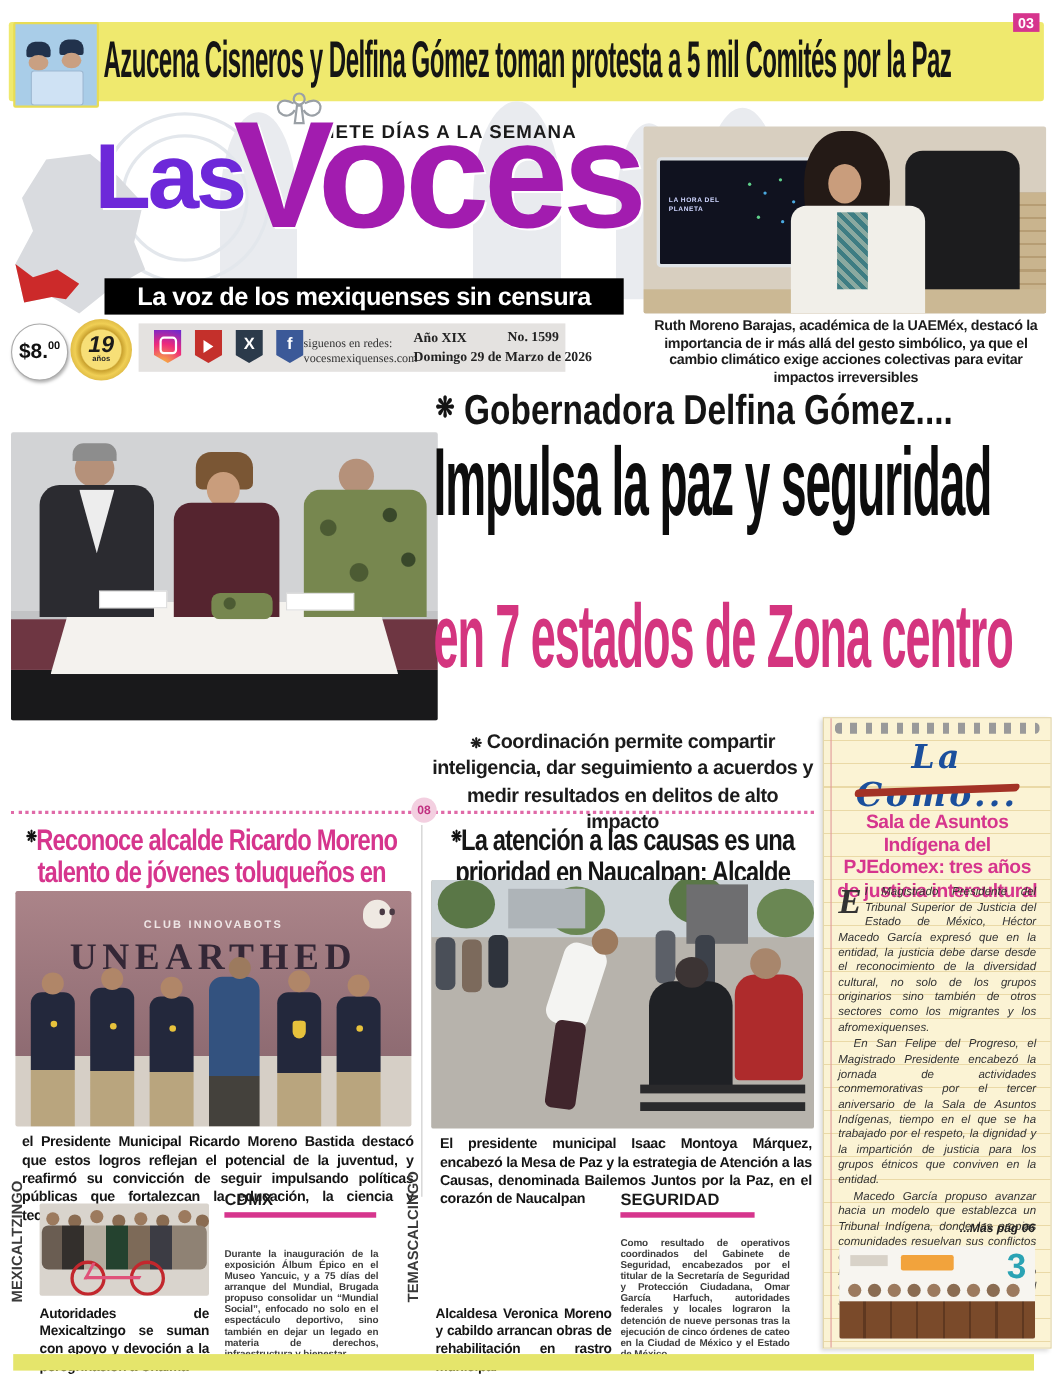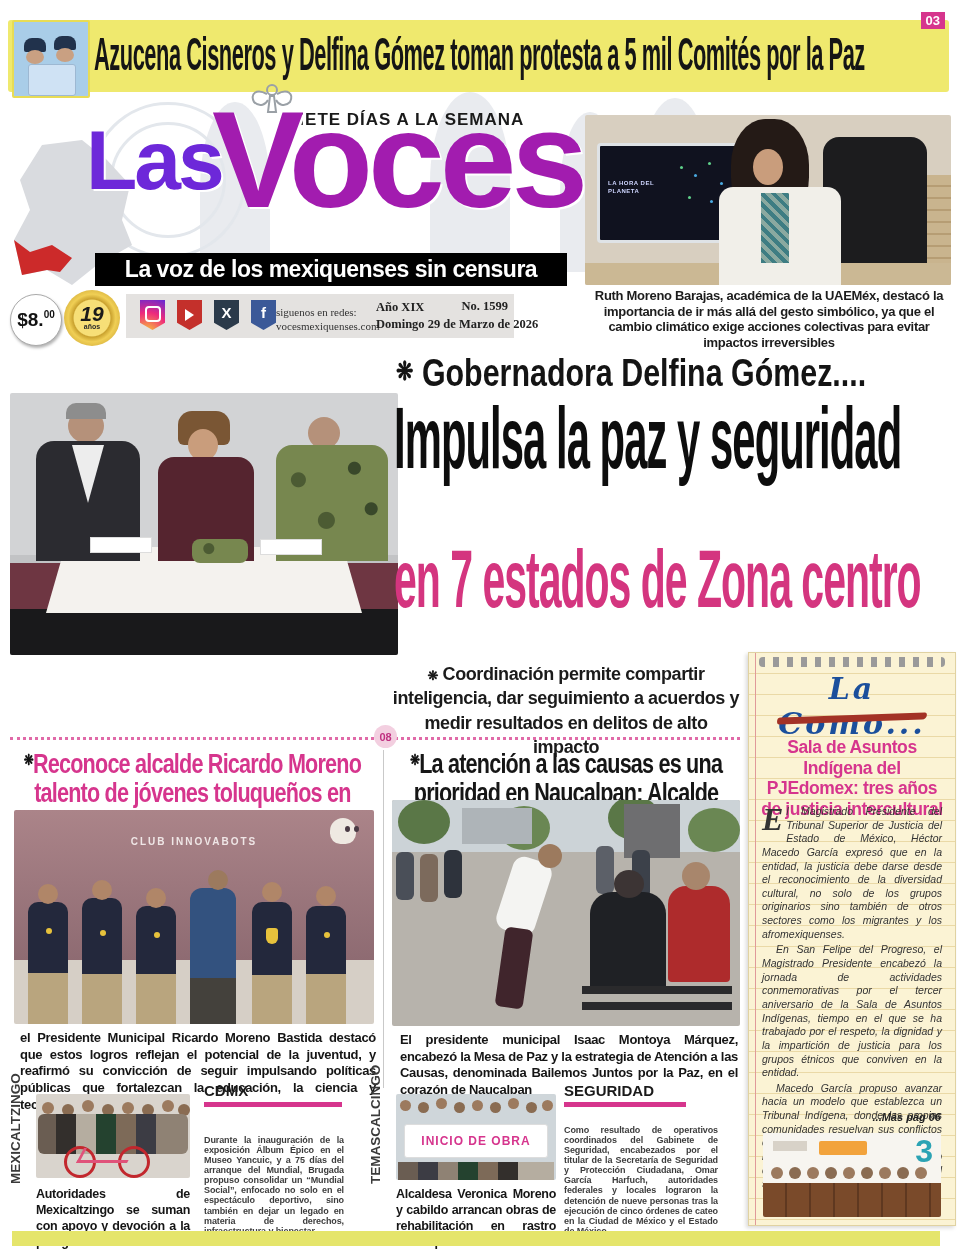--- a/index.html
+++ b/index.html
@@ -258,20 +258,21 @@
 
   <div class="abs bullets bul-right"><span class="b" style="font-size:13px;">❋</span>&nbsp;<span>Coordinación permite compartir inteligencia, dar seguimiento a acuerdos y medir resultados en delitos de alto impacto</span></div>
 
   <div class="abs divider"></div>
   <div class="abs bubble08">08</div>
   <div class="abs vline"></div>
 
   <div class="abs hl2 hl-toluca"><span class="b">❋</span><span>Reconoce alcalde Ricardo Moreno talento de jóvenes toluqueños en robótica</span></div>
   <div class="abs photo ph-toluca">
     <div class="abs" style="left:0;top:26px;width:100%;text-align:center;color:#efe6e6;font-size:10px;font-weight:700;letter-spacing:2px;">CLUB INNOVABOTS</div>
+    <div class="abs" style="left:0;top:42px;width:100%;text-align:center;color:#342736;font-family:'Liberation Serif',serif;font-size:34px;font-weight:700;letter-spacing:5px;">UNEARTHED</div>
     <div class="shape" style="right:18px;top:8px;width:26px;height:26px;background:#efe9e2;border-radius:50% 50% 40% 40%;"></div>
     <div class="shape" style="right:24px;top:16px;width:5px;height:6px;background:#4a3a44;border-radius:50%;box-shadow:9px 0 0 #4a3a44;"></div>
     <div class="shape" style="left:14px;top:92px;width:40px;height:122px;background:linear-gradient(#23283c 0 58%,#b9a57e 58%);border-radius:10px 10px 0 0;"></div>
     <div class="shape" style="left:68px;top:88px;width:40px;height:126px;background:linear-gradient(#23283c 0 60%,#b9a57e 60%);border-radius:10px 10px 0 0;"></div>
     <div class="shape" style="left:122px;top:96px;width:40px;height:118px;background:linear-gradient(#23283c 0 58%,#b9a57e 58%);border-radius:10px 10px 0 0;"></div>
     <div class="shape" style="left:176px;top:78px;width:46px;height:136px;background:linear-gradient(#33527f 0 66%,#44413c 66%);border-radius:12px 12px 0 0;"></div>
     <div class="shape" style="left:238px;top:92px;width:40px;height:122px;background:linear-gradient(#23283c 0 60%,#b9a57e 60%);border-radius:10px 10px 0 0;"></div>
     <div class="shape" style="left:292px;top:96px;width:40px;height:118px;background:linear-gradient(#23283c 0 58%,#b9a57e 58%);border-radius:10px 10px 0 0;"></div>
     <div class="shape" style="left:24px;top:74px;width:20px;height:20px;background:#b08668;border-radius:50%;box-shadow:54px -4px 0 #b08668,108px 4px 0 #b08668,170px -14px 0 #9c7a5e,224px -2px 0 #b08668,278px 2px 0 #b08668;"></div>
     <div class="shape" style="left:32px;top:118px;width:6px;height:6px;background:#e7c23c;border-radius:50%;box-shadow:54px 2px 0 #e7c23c,108px 4px 0 #e7c23c,224px 0 0 #e7c23c,278px 4px 0 #e7c23c;"></div>
@@ -329,25 +330,20 @@
   </div>
   <div class="abs cap cap-mexi" style="font-size:12.5px;">Autoridades de Mexicaltzingo se suman con apoyo y devoción a la peregrinación a Chalma</div>
 
   <div class="abs" style="left:204px;top:1082px;width:140px;">
     <div class="brief-h">CDMX</div>
     <div class="pinkline" style="width:138px;"></div>
     <div class="brief-body" style="margin-top:28px;">Durante la inauguración de la exposición Álbum Épico en el Museo Yancuic, y a 75 días del arranque del Mundial, Brugada propuso consolidar un “Mundial Social”, enfocado no solo en el espectáculo deportivo, sino también en dejar un legado en materia de derechos, infraestructura y bienestar.</div>
   </div>
 
   <div class="abs vlabel" style="left:368px;top:1094px;">TEMASCALCINGO</div>
-  <div class="abs photo ph-tema">
-    <div class="shape" style="left:4px;top:6px;width:11px;height:11px;background:#9c7a5e;border-radius:50%;box-shadow:18px 2px 0 #8a6c52,36px -2px 0 #9c7a5e,54px 2px 0 #8a6c52,72px 0 0 #9c7a5e,90px 2px 0 #8a6c52,108px -2px 0 #9c7a5e,126px 2px 0 #8a6c52,142px 0 0 #9c7a5e;"></div>
-    <div class="obra">INICIO DE OBRA</div>
-    <div class="shape" style="left:2px;bottom:0;width:156px;height:18px;background:linear-gradient(90deg,#6a5d52 0 20px,#3c3c44 20px 40px,#8f8274 40px 60px,#24422f 60px 80px,#7d6a58 80px 100px,#332f2c 100px 120px,#b5ada0 120px 156px);"></div>
-  </div>
   <div class="abs cap cap-tema" style="font-size:12.5px;">Alcaldesa Veronica Moreno y cabildo arrancan obras de rehabilitación en rastro municipal</div>
 
   <div class="abs" style="left:564px;top:1082px;width:154px;">
     <div class="brief-h">SEGURIDAD</div>
     <div class="pinkline" style="width:122px;"></div>
     <div class="brief-body" style="margin-top:18px;">Como resultado de operativos coordinados del Gabinete de Seguridad, encabezados por el titular de la Secretaría de Seguridad y Protección Ciudadana, Omar García Harfuch, autoridades federales y locales lograron la detención de nueve personas tras la ejecución de cinco órdenes de cateo en la Ciudad de México y el Estado de México.</div>
   </div>
 
   <div class="abs footer-bar"></div>
 </div>

